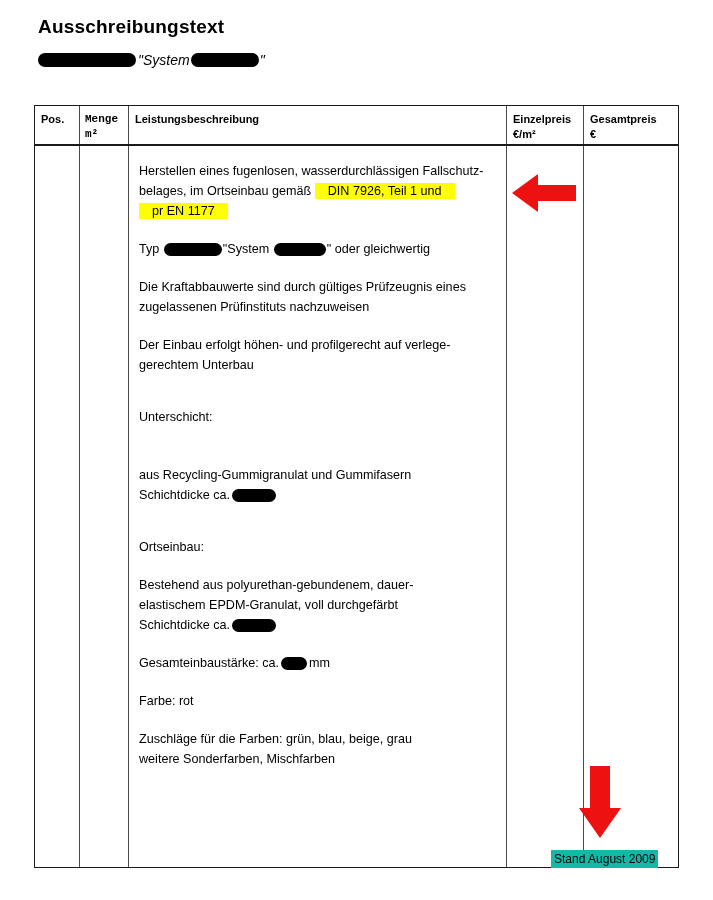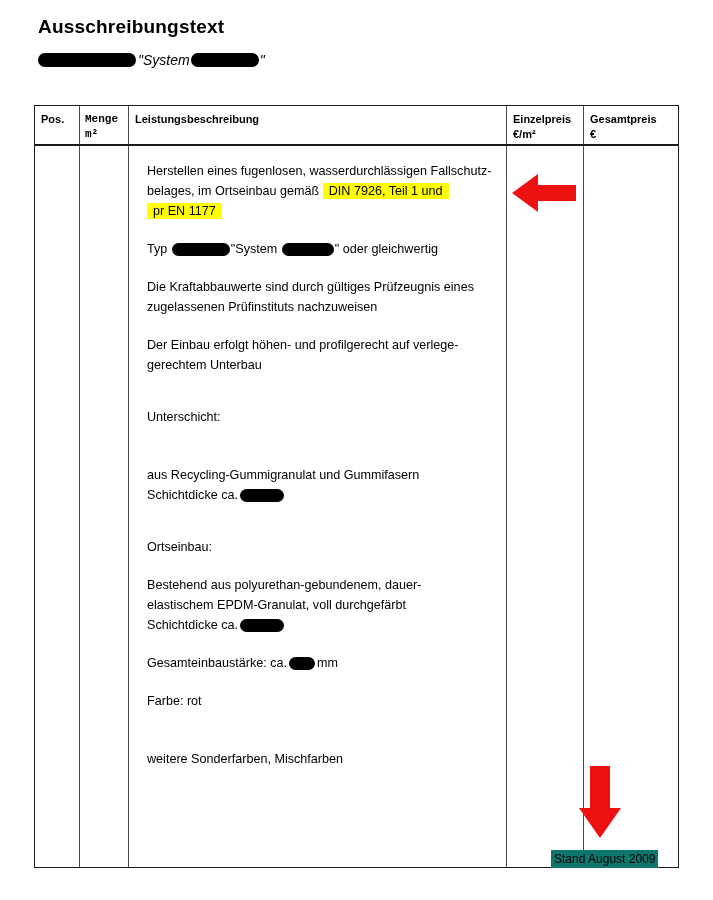--- a/index.html
+++ b/index.html
@@ -103,25 +103,25 @@
   
   .body-text {
     position: absolute;
     left: 100px;
     top: 55px;
     width: 362px;
     font-size: 12.6px;
     line-height: 20px;
   }
   .body-text p {
-    margin: 0 0 18px 12px;
+    margin: 0 0 18px 4px;
   }
   .hl {
     background: #ffff00;
-    padding: 1px 6px;
+    padding: 1px 13px;
   }
   .redact.inline-a { width: 58px; height: 13px; margin: 0 1px; }
   .redact.inline-b { width: 52px; height: 13px; margin: 0 1px; }
   .redact.thick    { width: 44px; height: 13px; margin-left: 2px; }
   .redact.mm       { width: 26px; height: 13px; margin: 0 2px; }
 
   .spacer-lg { height: 14px; }
 
   
   .arrow-left {
@@ -137,21 +137,21 @@
     top: 766px;
     width: 44px;
     height: 72px;
   }
 
   
   .stand {
     position: absolute;
     left: 551px;
     top: 850px;
-    background: #0f766e;
+    background: #14b8a6;
     font-size: 12px;
     line-height: 16px;
     padding: 1px 3px;
     white-space: nowrap;
   }
 </style>
 </head>
 <body>
 
 <div class="page">
@@ -227,21 +227,21 @@
         <span>Schichtdicke ca.</span><span class="redact thick"></span>
       </p>
 
       <p>
         <span>Gesamteinbaustärke: ca.</span><span class="redact mm"></span><span>mm</span>
       </p>
 
       <p>Farbe: rot</p>
 
       <p>
-        <br>
+        <span>Zuschläge für die Farben: grün, blau, beige, grau</span><br>
         <span>weitere Sonderfarben, Mischfarben</span>
       </p>
 
     </div>
   </div>
 
   <div class="arrow-left">
     <svg viewBox="0 0 64 42" width="64" height="42" aria-hidden="true">
       <polygon points="0,21 26,2 26,13 64,13 64,29 26,29 26,40" fill="#ee1111"></polygon>
     </svg>

